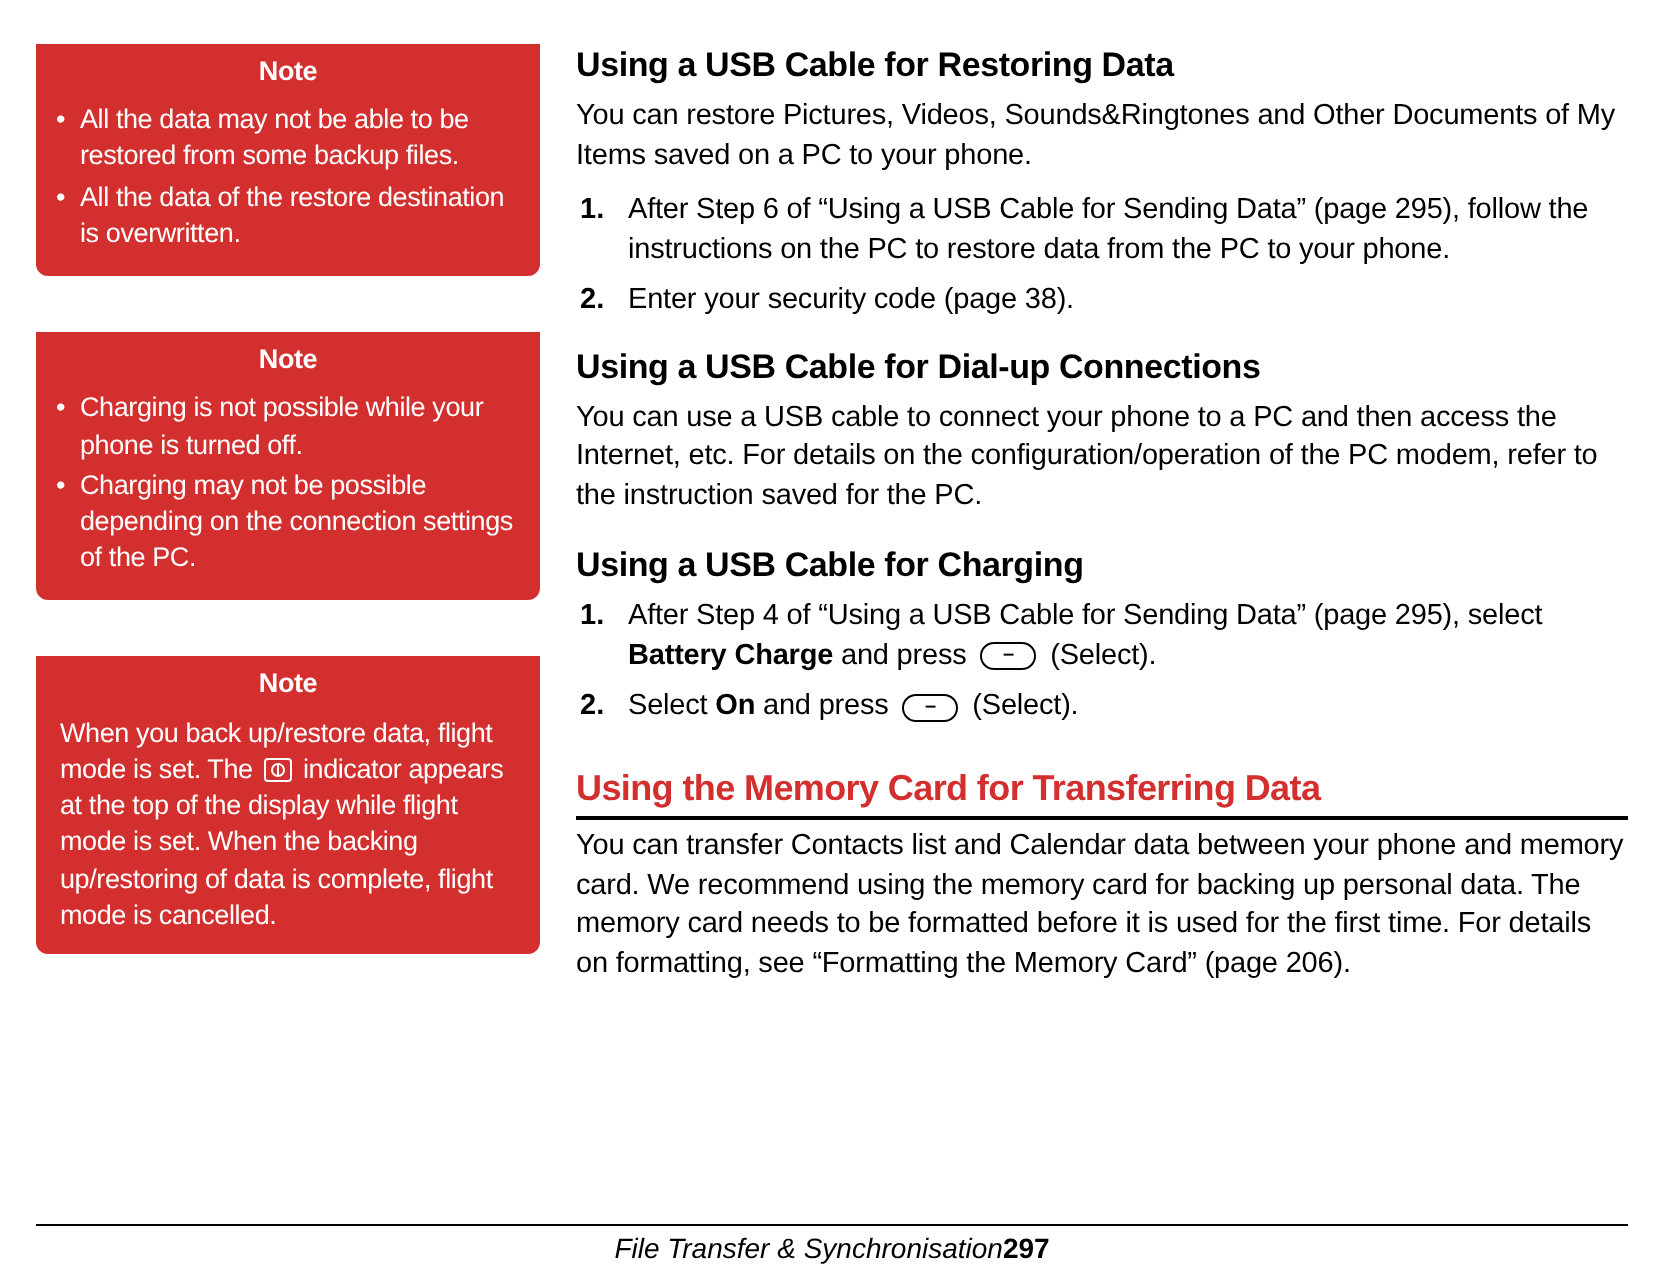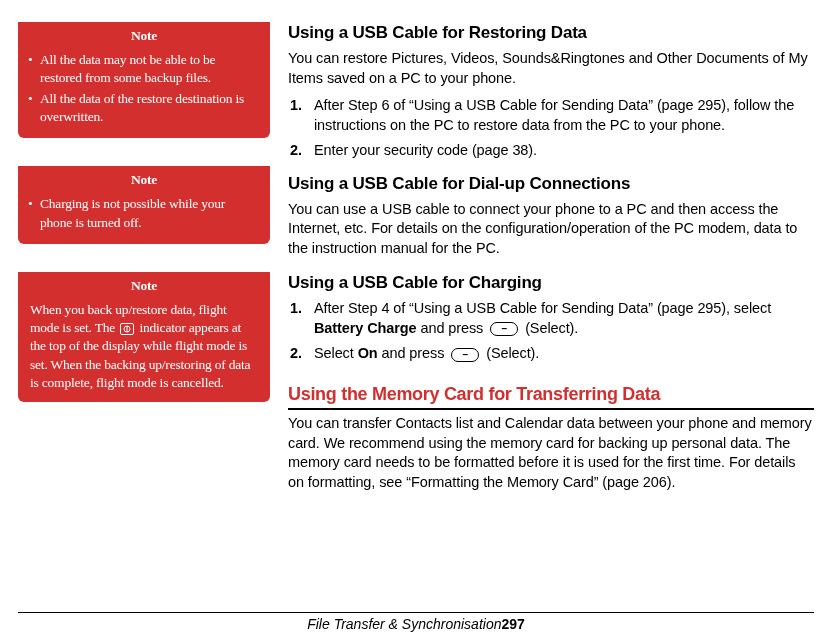--- a/index.html
+++ b/index.html
@@ -25,21 +25,20 @@
     }
     .note {
       background: #d32f2f;
       border-radius: 0 0 6px 6px;
       color: #fff;
       padding-bottom: 10px;
       position: relative;
       font-size: 13.5px;
       line-height: 1.35;
       letter-spacing: -0.2px;
-      font-family: Liberation Serif, serif;
     }
     .note-header {
       text-align: center;
       font-weight: bold;
       padding: 5px 0 4px 0;
       font-size: 13.5px;
     }
     .note-body {
       background: #d32f2f;
       padding: 2px 10px 0 10px;
@@ -138,20 +137,21 @@
           <li>All the data of the restore destination is overwritten.</li>
         </ul>
       </div>
     </div>
 
     <div class="note">
       <div class="note-header">Note</div>
       <div class="note-body">
         <ul>
           <li>Charging is not possible while your phone is turned off.</li>
+          <li>Charging may not be possible depending on the connection settings of the PC.</li>
         </ul>
       </div>
     </div>
 
     <div class="note">
       <div class="note-header">Note</div>
       <div class="note-body">
         <p>
           <span>When you back up/restore data, flight mode is set. The </span>
           <span class="inline-icon">
@@ -175,21 +175,21 @@
       <div class="step-num">1.</div>
       <div class="step-body">After Step 6 of “Using a USB Cable for Sending Data” (page 295), follow the instructions on the PC to restore data from the PC to your phone.</div>
     </div>
     <div class="step">
       <div class="step-num">2.</div>
       <div class="step-body">Enter your security code (page 38).</div>
     </div>
 
     <div class="section-gap"></div>
     <h2>Using a USB Cable for Dial-up Connections</h2>
-    <p>You can use a USB cable to connect your phone to a PC and then access the Internet, etc. For details on the configuration/operation of the PC modem, data to the instruction manual for the PC.</p>
+    <p>You can use a USB cable to connect your phone to a PC and then access the Internet, etc. For details on the configuration/operation of the PC modem, refer to the instruction saved for the PC.</p>
 
     <div class="section-gap"></div>
     <h2>Using a USB Cable for Charging</h2>
     <div class="step">
       <div class="step-num">1.</div>
       <div class="step-body">
         <span>After Step 4 of “Using a USB Cable for Sending Data” (page 295), select </span><span class="bold">Battery Charge</span><span> and press </span><span class="softkey"></span><span> (Select).</span>
       </div>
     </div>
     <div class="step">

